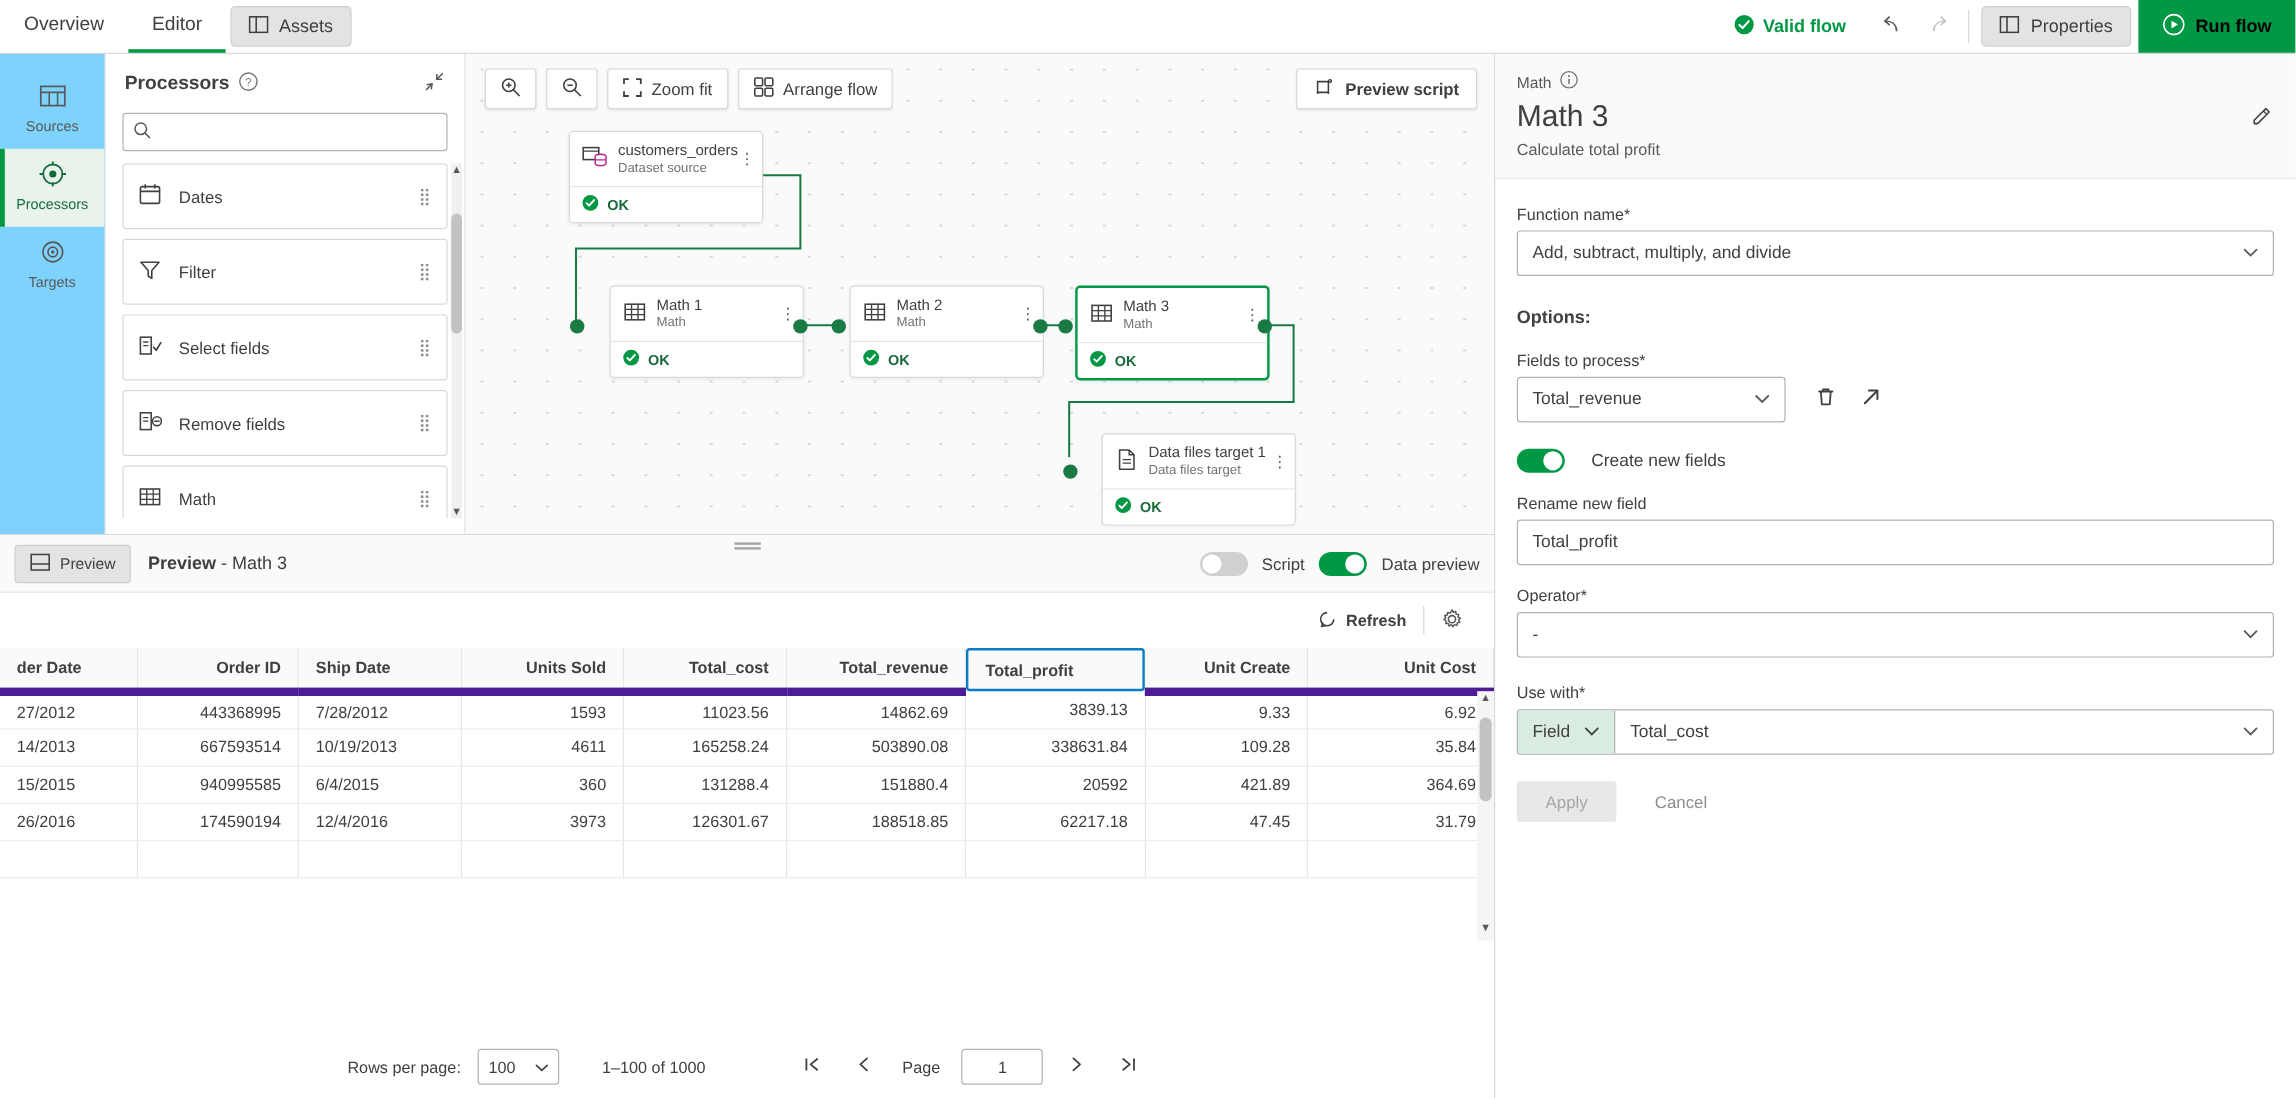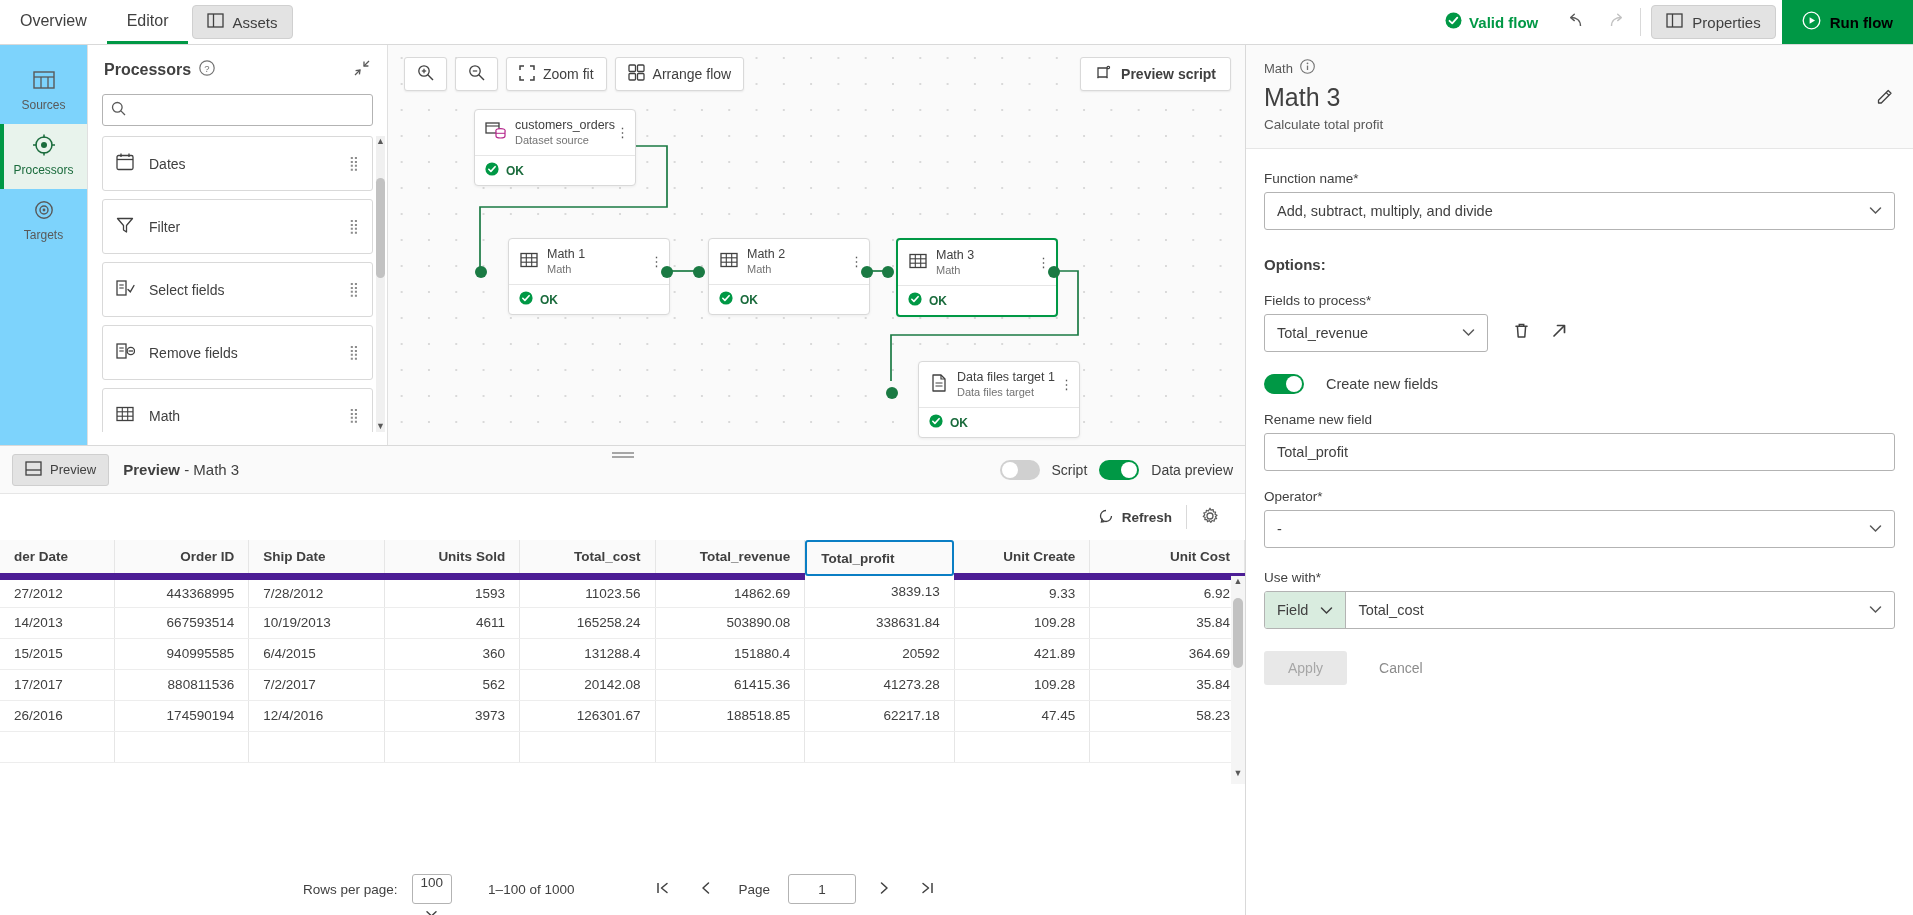--- a/index.html
+++ b/index.html
@@ -238,21 +238,20 @@
 
   .pager {
     position: absolute; bottom: 0; left: 0; width: 1245px; height: 52px;
     display: flex; align-items: center; justify-content: center; gap: 14px;
     background: #fff; font-size: 13.5px; color: #404040;
   }
   .mini-select {
     display: flex; align-items: center; gap: 16px; height: 30px;
     border: 1px solid #b3b3b3; border-radius: 3px; padding: 0 8px; cursor: pointer;
     background: #fff;
-    flex-direction: column;
   }
   .page-input {
     width: 68px; height: 30px; border: 1px solid #b3b3b3; border-radius: 3px;
     text-align: center; font-size: 13.5px; font-family: "Liberation Sans", sans-serif;
     color: #404040;
   }
   .pg-icon { padding: 0 7px; cursor: pointer; color: #404040; font-size: 15px;}
 
   
   .props {
@@ -821,40 +820,29 @@
             <td class="num">940995585</td>
             <td>6/4/2015</td>
             <td class="num">360</td>
             <td class="num">131288.4</td>
             <td class="num">151880.4</td>
             <td class="num">20592</td>
             <td class="num">421.89</td>
             <td class="num">364.69</td>
           </tr>
           <tr>
-            <td>17/2017</td>
-            <td class="num">880811536</td>
-            <td>7/2/2017</td>
-            <td class="num">562</td>
-            <td class="num">20142.08</td>
-            <td class="num">61415.36</td>
-            <td class="num">41273.28</td>
-            <td class="num">109.28</td>
-            <td class="num">35.84</td>
-          </tr>
-          <tr>
             <td>26/2016</td>
             <td class="num">174590194</td>
             <td>12/4/2016</td>
             <td class="num">3973</td>
             <td class="num">126301.67</td>
             <td class="num">188518.85</td>
             <td class="num">62217.18</td>
             <td class="num">47.45</td>
-            <td class="num">58.23</td>
+            <td class="num">31.79</td>
           </tr>
           <tr>
             <td></td>
             <td class="num"></td>
             <td></td>
             <td class="num"></td>
             <td class="num"></td>
             <td class="num"></td>
             <td class="num"></td>
             <td class="num"></td>

